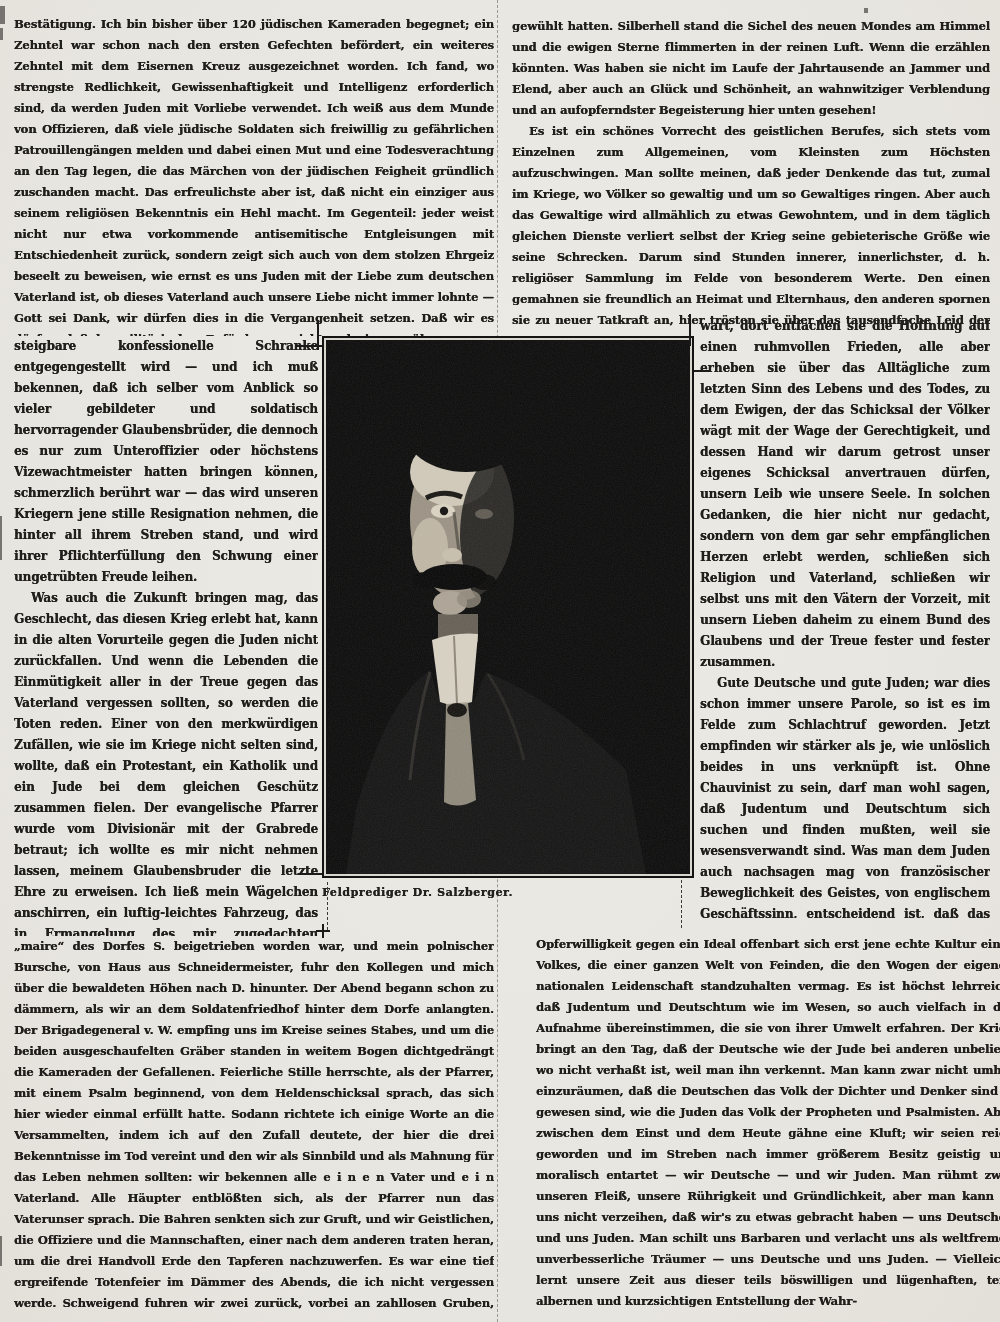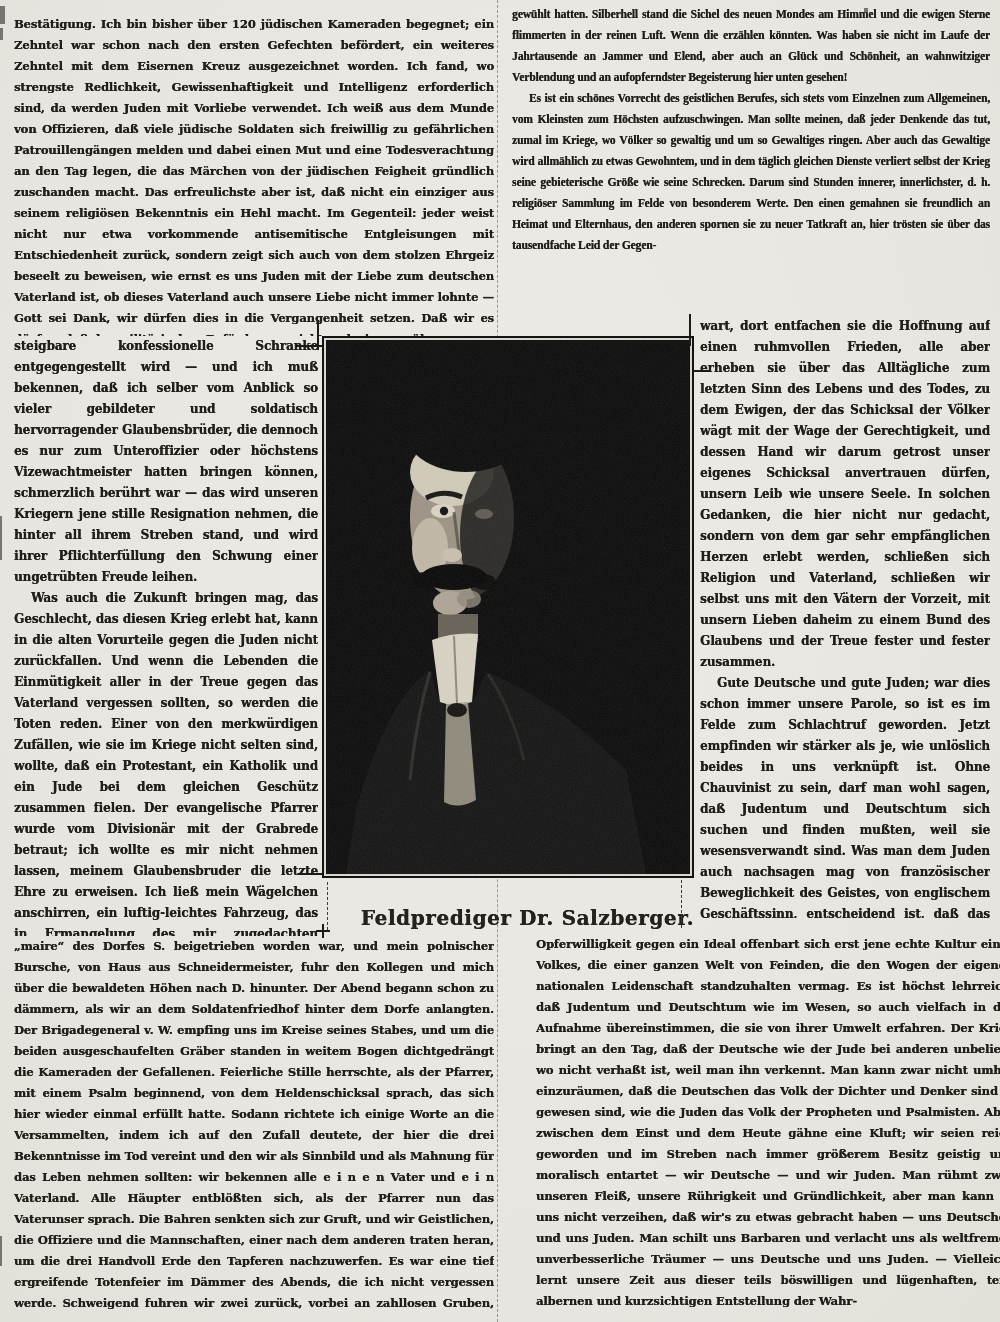--- a/index.html
+++ b/index.html
@@ -24,42 +24,41 @@
   .full{font-size:11.5px;line-height:21px;}
   .narrow{font-size:12px;line-height:21px;}
   .seg p{margin:0;}
   .seg p.indent{text-indent:17px;}
   .seg p + p{margin-top:0;}
 
   #left-a{left:14px;top:14px;width:480px;height:322px;}
   #left-b{left:14px;top:336px;width:304px;height:600px;}
   #left-c{left:14px;top:936px;width:480px;height:382px;}
 
-  #right-a{left:512px;top:4px;width:478px;height:318px;font-family:Liberation Serif, serif;}
+  #right-a{left:512px;top:16px;width:478px;height:318px;}
   #right-b{left:700px;top:316px;width:290px;height:602px;}
   #right-c{left:536px;top:934px;width:478px;height:384px;}
 
   .divider{
     position:absolute;left:497px;top:0;width:0;height:1322px;
     border-left:1px dashed #8d8a82;opacity:.85;
   }
 
   .photo-wrap{position:absolute;left:322px;top:336px;width:372px;}
   .photo-frame{
     border:2px solid #131312;
     background:#d9d6cf;
     padding:2px;
   }
   .photo-frame svg{display:block;}
   .caption{
     position:absolute;left:322px;top:886px;width:372px;
-    text-align:right;font-weight:bold;font-size:20px;
+    text-align:left;font-weight:bold;font-size:11px;
     letter-spacing:0.6px;color:#23221f;
     text-shadow:0.3px 0 0 #23221f;
-    margin-top:20px;
   }
 
   .mark{position:absolute;background:#1c1b19;}
   .mark-dash-v{position:absolute;width:0;border-left:1px dashed #3c3a36;}
   .artifact{position:absolute;background:#3a3935;opacity:.65;}
 </style>
 </head>
 <body>
 
 <div>

